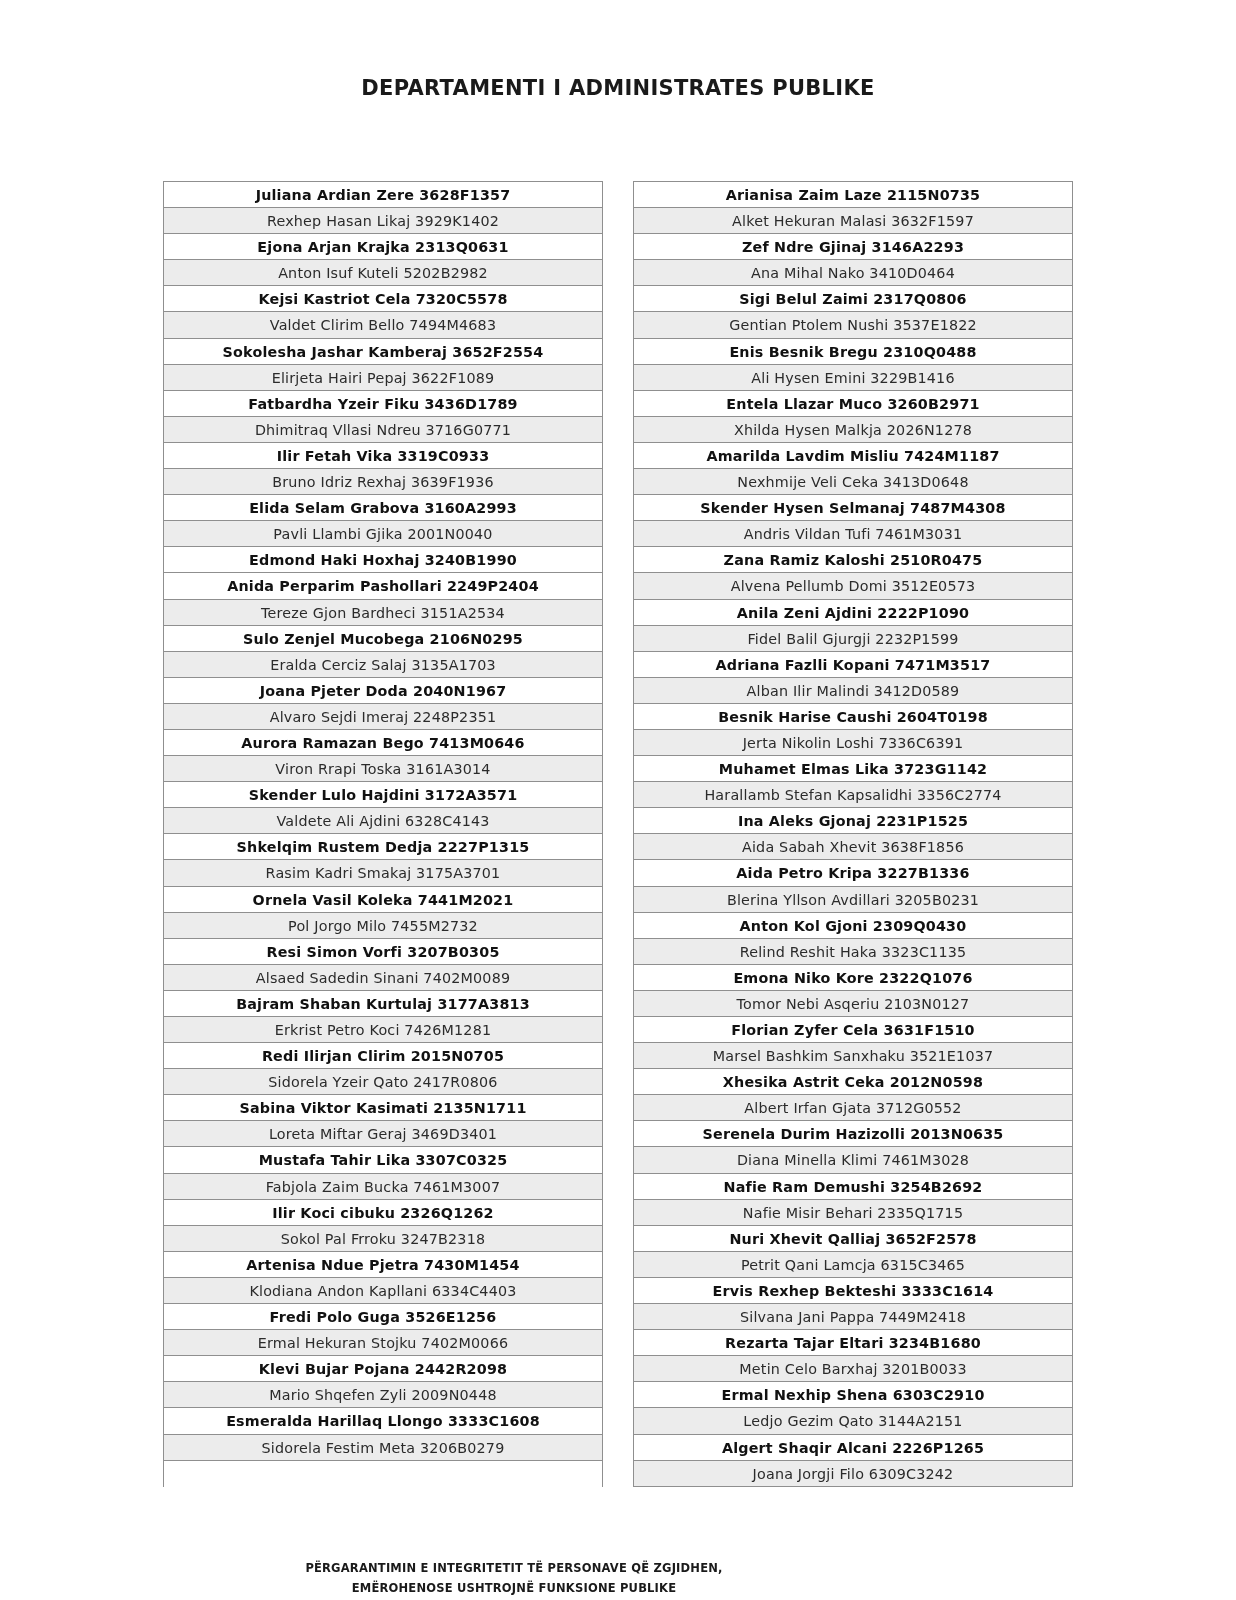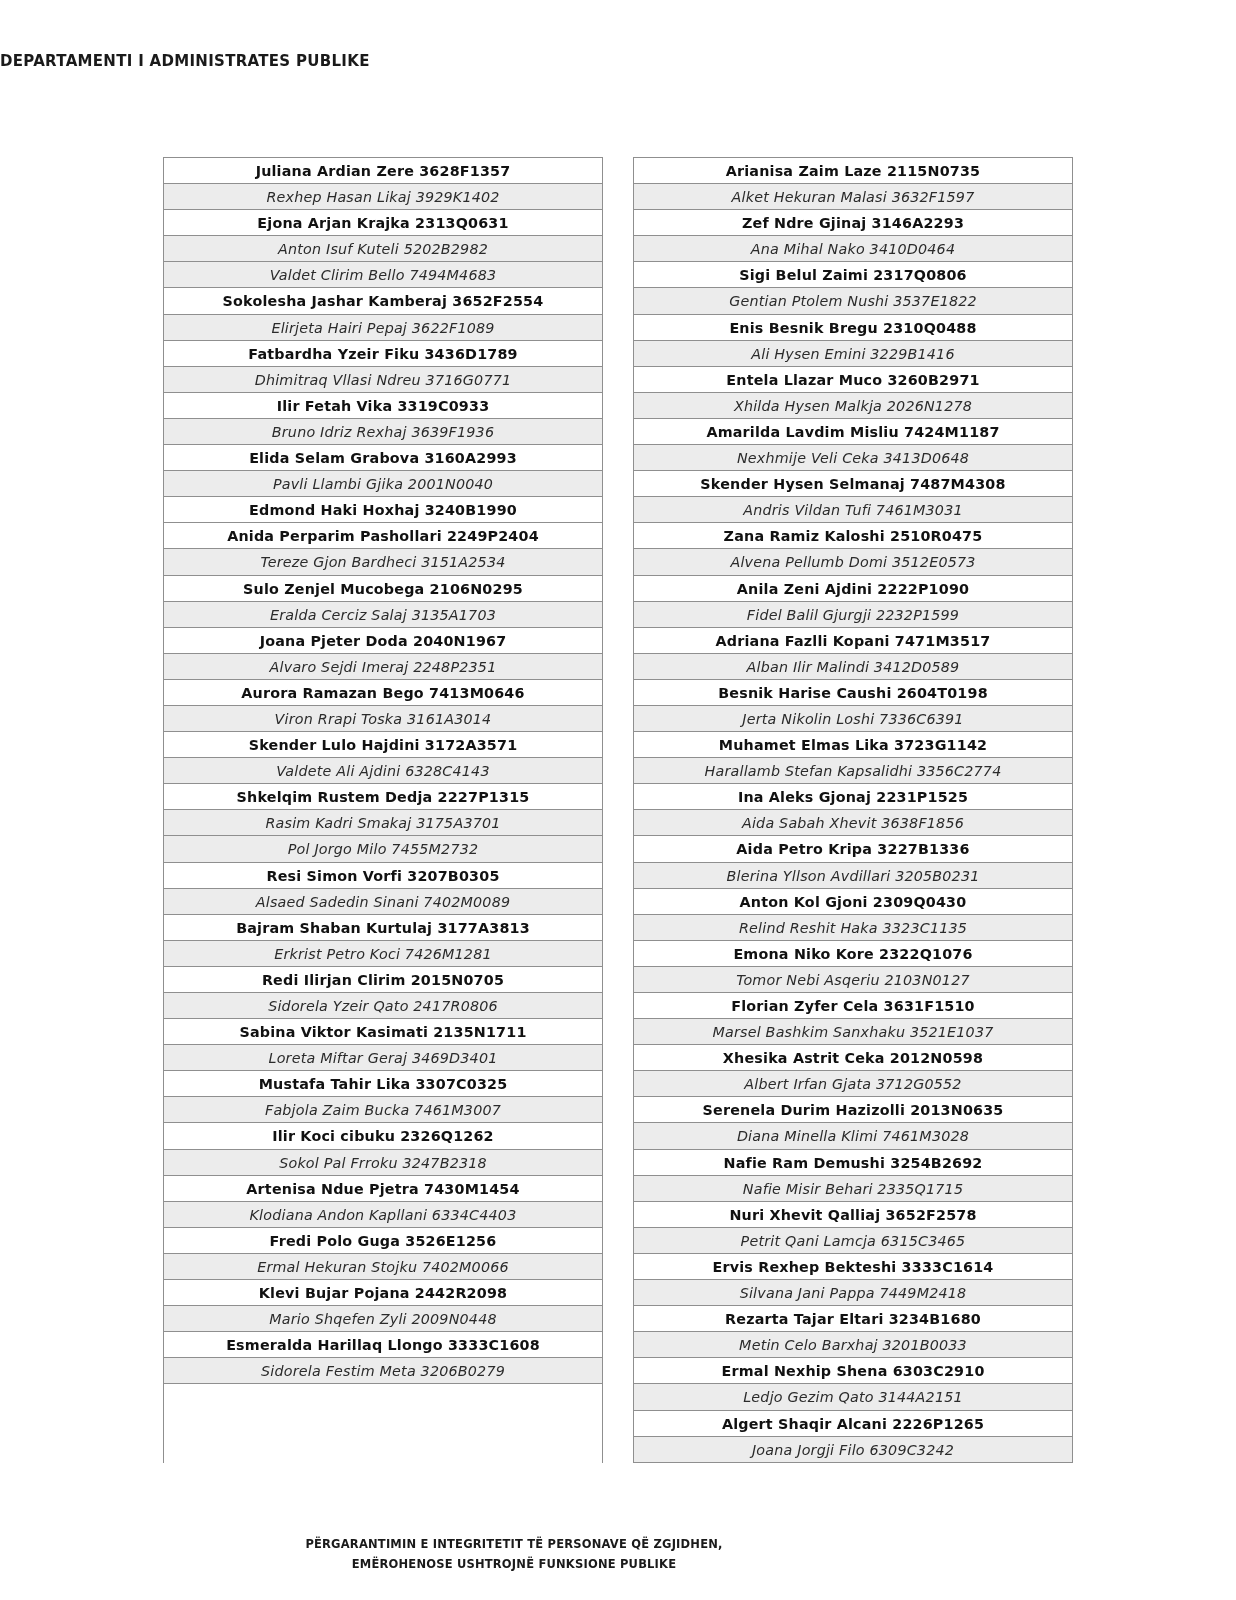--- a/index.html
+++ b/index.html
@@ -16,25 +16,26 @@
     overflow: hidden;
   }
   .page {
     width: 1236px;
     height: 1600px;
     box-sizing: border-box;
     padding: 0;
     position: relative;
   }
   .doc-title {
-    font-size: 15px;
+    text-align: center;
+    font-size: 21px;
     font-weight: bold;
     letter-spacing: 0.3px;
     color: #1a1a1a;
-    margin-top: 52px;
+    margin-top: 76px;
     margin-bottom: 0;
     font-family: "DejaVu Sans", sans-serif;
   }
   .columns {
     position: absolute;
     top: 105px;
     left: 0;
     width: 1236px;
     display: flex;
     justify-content: center;
@@ -60,21 +61,20 @@
   }
   .row.odd {
     background: #ffffff;
     font-weight: bold;
     color: #111111;
   }
   .row.even {
     background: #ececec;
     font-weight: normal;
     color: #2b2b2b;
-    font-style: italic;
   }
   .footer {
     position: absolute;
     left: 0;
     top: 1482px;
     width: 1028px;
     text-align: center;
     font-size: 11.5px;
     font-weight: bold;
     color: #1a1a1a;
@@ -91,20 +91,21 @@
 <div class="page">
 
   <div class="doc-title">DEPARTAMENTI I ADMINISTRATES PUBLIKE</div>
 
   <div class="columns">
     <div class="col" id="left-col">
         <div class="row odd">Juliana Ardian Zere 3628F1357</div>
         <div class="row even">Rexhep Hasan Likaj 3929K1402</div>
         <div class="row odd">Ejona Arjan Krajka 2313Q0631</div>
         <div class="row even">Anton Isuf Kuteli 5202B2982</div>
+        <div class="row odd">Kejsi Kastriot Cela 7320C5578</div>
         <div class="row even">Valdet Clirim Bello 7494M4683</div>
         <div class="row odd">Sokolesha Jashar Kamberaj 3652F2554</div>
         <div class="row even">Elirjeta Hairi Pepaj 3622F1089</div>
         <div class="row odd">Fatbardha Yzeir Fiku 3436D1789</div>
         <div class="row even">Dhimitraq Vllasi Ndreu 3716G0771</div>
         <div class="row odd">Ilir Fetah Vika 3319C0933</div>
         <div class="row even">Bruno Idriz Rexhaj 3639F1936</div>
         <div class="row odd">Elida Selam Grabova 3160A2993</div>
         <div class="row even">Pavli Llambi Gjika 2001N0040</div>
         <div class="row odd">Edmond Haki Hoxhaj 3240B1990</div>
@@ -113,20 +114,21 @@
         <div class="row odd">Sulo Zenjel Mucobega 2106N0295</div>
         <div class="row even">Eralda Cerciz Salaj 3135A1703</div>
         <div class="row odd">Joana Pjeter Doda 2040N1967</div>
         <div class="row even">Alvaro Sejdi Imeraj 2248P2351</div>
         <div class="row odd">Aurora Ramazan Bego 7413M0646</div>
         <div class="row even">Viron Rrapi Toska 3161A3014</div>
         <div class="row odd">Skender Lulo Hajdini 3172A3571</div>
         <div class="row even">Valdete Ali Ajdini 6328C4143</div>
         <div class="row odd">Shkelqim Rustem Dedja 2227P1315</div>
         <div class="row even">Rasim Kadri Smakaj 3175A3701</div>
+        <div class="row odd">Ornela Vasil Koleka 7441M2021</div>
         <div class="row even">Pol Jorgo Milo 7455M2732</div>
         <div class="row odd">Resi Simon Vorfi 3207B0305</div>
         <div class="row even">Alsaed Sadedin Sinani 7402M0089</div>
         <div class="row odd">Bajram Shaban Kurtulaj 3177A3813</div>
         <div class="row even">Erkrist Petro Koci 7426M1281</div>
         <div class="row odd">Redi Ilirjan Clirim 2015N0705</div>
         <div class="row even">Sidorela Yzeir Qato 2417R0806</div>
         <div class="row odd">Sabina Viktor Kasimati 2135N1711</div>
         <div class="row even">Loreta Miftar Geraj 3469D3401</div>
         <div class="row odd">Mustafa Tahir Lika 3307C0325</div>

